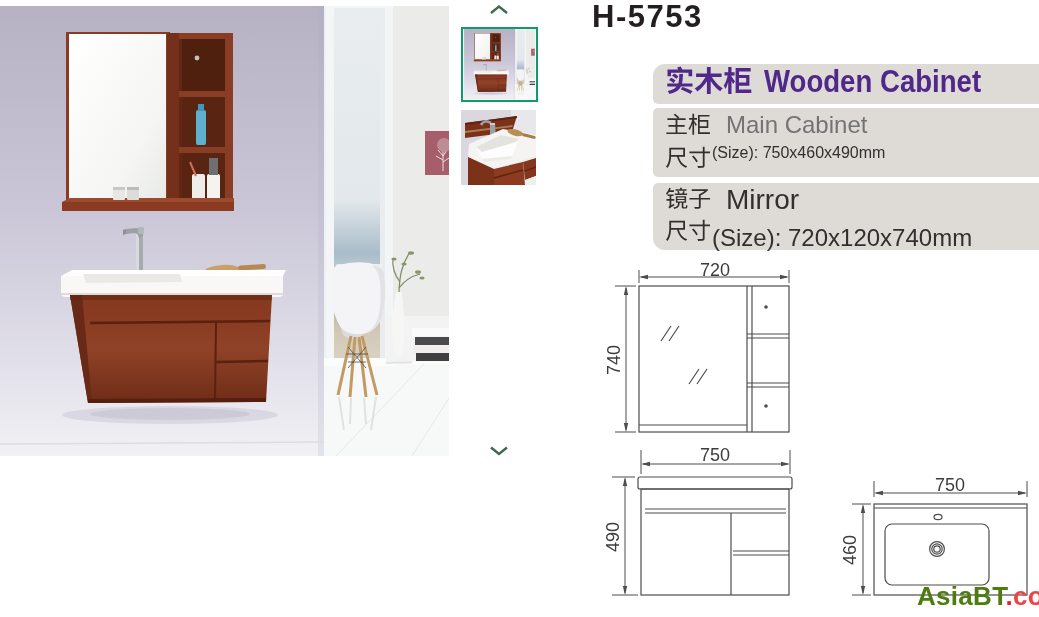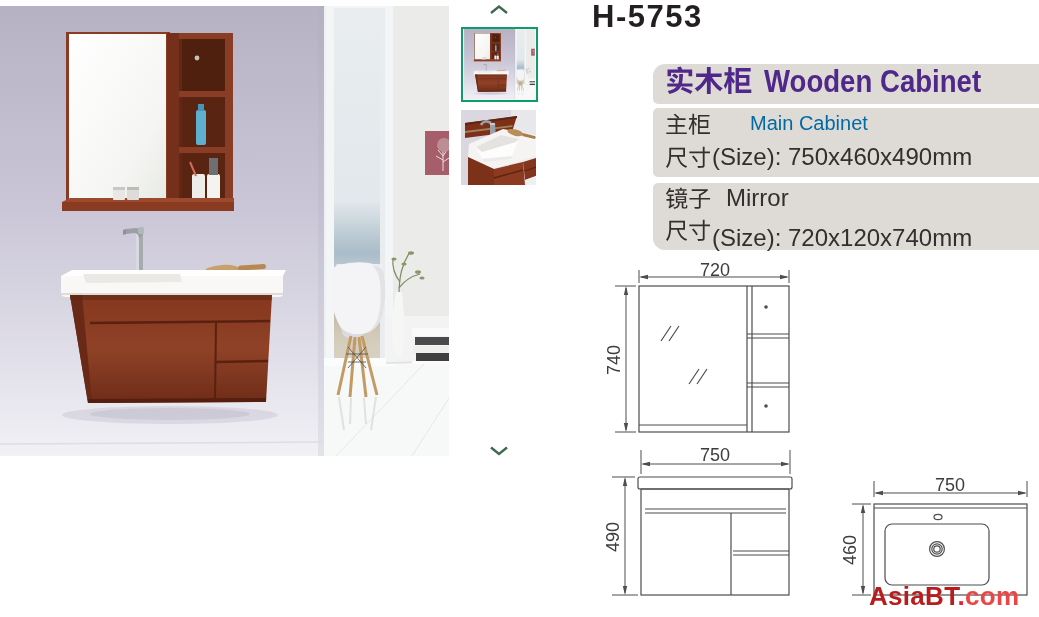--- a/index.html
+++ b/index.html
@@ -254,35 +254,35 @@
   </svg>
 
 <div class="abs" style="left:764px;top:66px;font-size:31px;font-weight:bold;color:#4f2889;line-height:1;transform:scaleX(0.89);transform-origin:0 0;">Wooden Cabinet</div>
 
 <div class="abs" style="left:653px;top:108px;width:386px;height:69px;background:#dedbd6;border-radius:5px 0 0 5px;"></div>
 
 <svg class="abs" style="left:664px;top:112px" width="48" height="24" viewBox="0 0 48 24">
     <use href="#cjk-zhugui" transform="translate(1.0,21)" fill="#332f2e"></use>
   </svg>
 
-<div class="abs" style="left:726px;top:112.7px;font-size:20px;color:#0369a1;line-height:1;margin-left:24px;">Main Cabinet</div>
+<div class="abs" style="left:726px;top:112.7px;font-size:24px;color:#737373;line-height:1;">Main Cabinet</div>
 
 <svg class="abs" style="left:664px;top:144.5px" width="48" height="26" viewBox="0 0 48 26">
     <use href="#cjk-chicun" transform="translate(1.2,21)" fill="#332f2e"></use>
   </svg>
 
-<div class="abs" style="left:712px;top:145.2px;font-size:24px;color:#332f2e;line-height:1;">(Size): 750x460x490mm</div>
+<div class="abs" style="left:712px;top:145.2px;font-size:16px;color:#332f2e;line-height:1;">(Size): 750x460x490mm</div>
 
 <div class="abs" style="left:653px;top:183px;width:386px;height:67px;background:#dedbd6;border-radius:5px 0 0 12px;"></div>
 
 <svg class="abs" style="left:664px;top:185.5px" width="48" height="24" viewBox="0 0 48 24">
     <use href="#cjk-jingzi" transform="translate(1.2,21)" fill="#332f2e"></use>
   </svg>
 
-<div class="abs" style="left:726px;top:186.2px;font-size:24px;color:#332f2e;line-height:1;">Mirror</div>
+<div class="abs" style="left:726px;top:186.2px;font-size:28px;color:#332f2e;line-height:1;">Mirror</div>
 
 <svg class="abs" style="left:664px;top:217.5px" width="48" height="26" viewBox="0 0 48 26">
     <use href="#cjk-chicun" transform="translate(1.2,21)" fill="#332f2e"></use>
   </svg>
 
 <div class="abs" style="left:712px;top:218.2px;font-size:24px;color:#332f2e;line-height:1;margin-top:8px;">(Size): 720x120x740mm</div>
 
 <svg class="abs" style="left:0;top:0" width="1039" height="617" viewBox="0 0 1039 617">
   <g stroke="#4d4d4d" stroke-width="1.2" fill="none">
 
@@ -386,14 +386,14 @@
     <line x1="863" y1="506" x2="863" y2="593"></line>
   </g>
   <g fill="#4d4d4d">
     <path d="M863 504 l-2.2 9 h4.4 Z"></path>
     <path d="M863 595 l-2.2 -9 h4.4 Z"></path>
   </g>
   <text x="856" y="550" font-size="18" fill="#3d3d3d" text-anchor="middle" font-family="Liberation Sans" transform="rotate(-90 856 550)">460</text>
 </svg>
 
 <div class="abs" style="left:869px;top:581px;font-size:26px;font-weight:bold;letter-spacing:0.3px;">
-  <span style="color:#b91c1c;">AsiaBT</span><span style="color:#ee1c35;">.</span><span style="color:#ef4444;">com</span>
+  <span style="color:#4d7c0f;margin-left:48px;">AsiaBT</span><span style="color:#ee1c35;">.</span><span style="color:#ef4444;">com</span>
 </div>
 
 </body></html>

